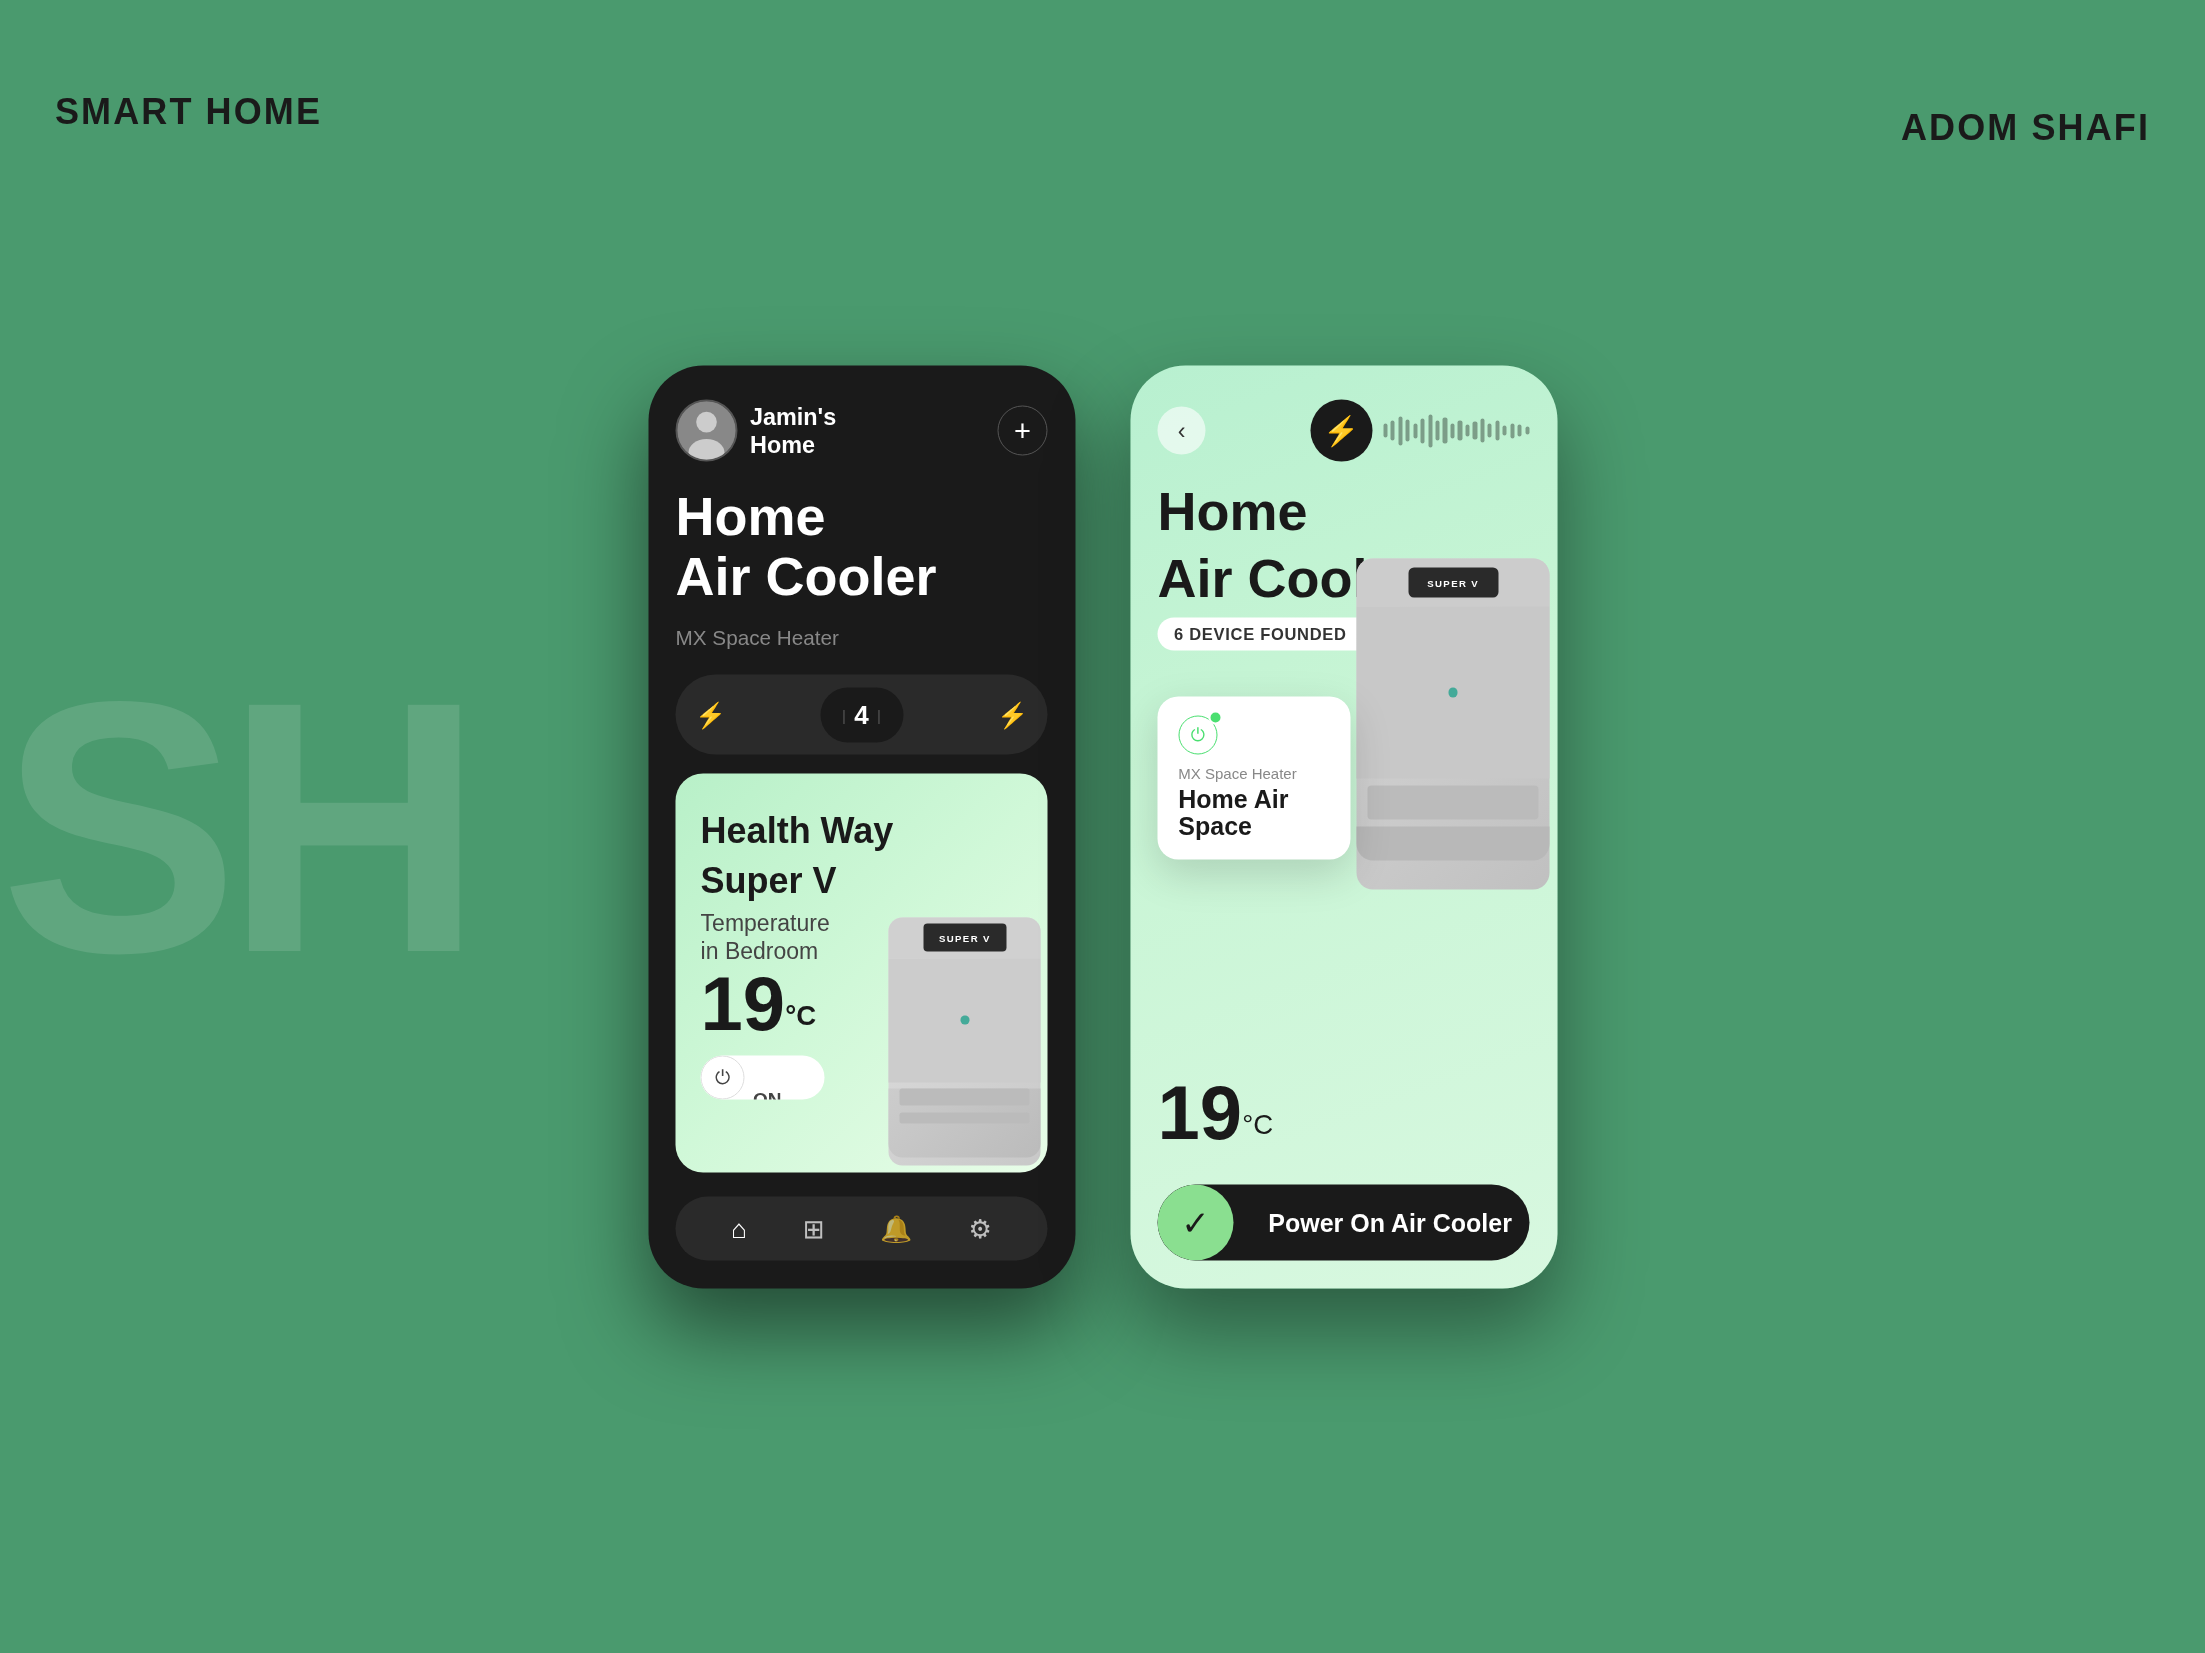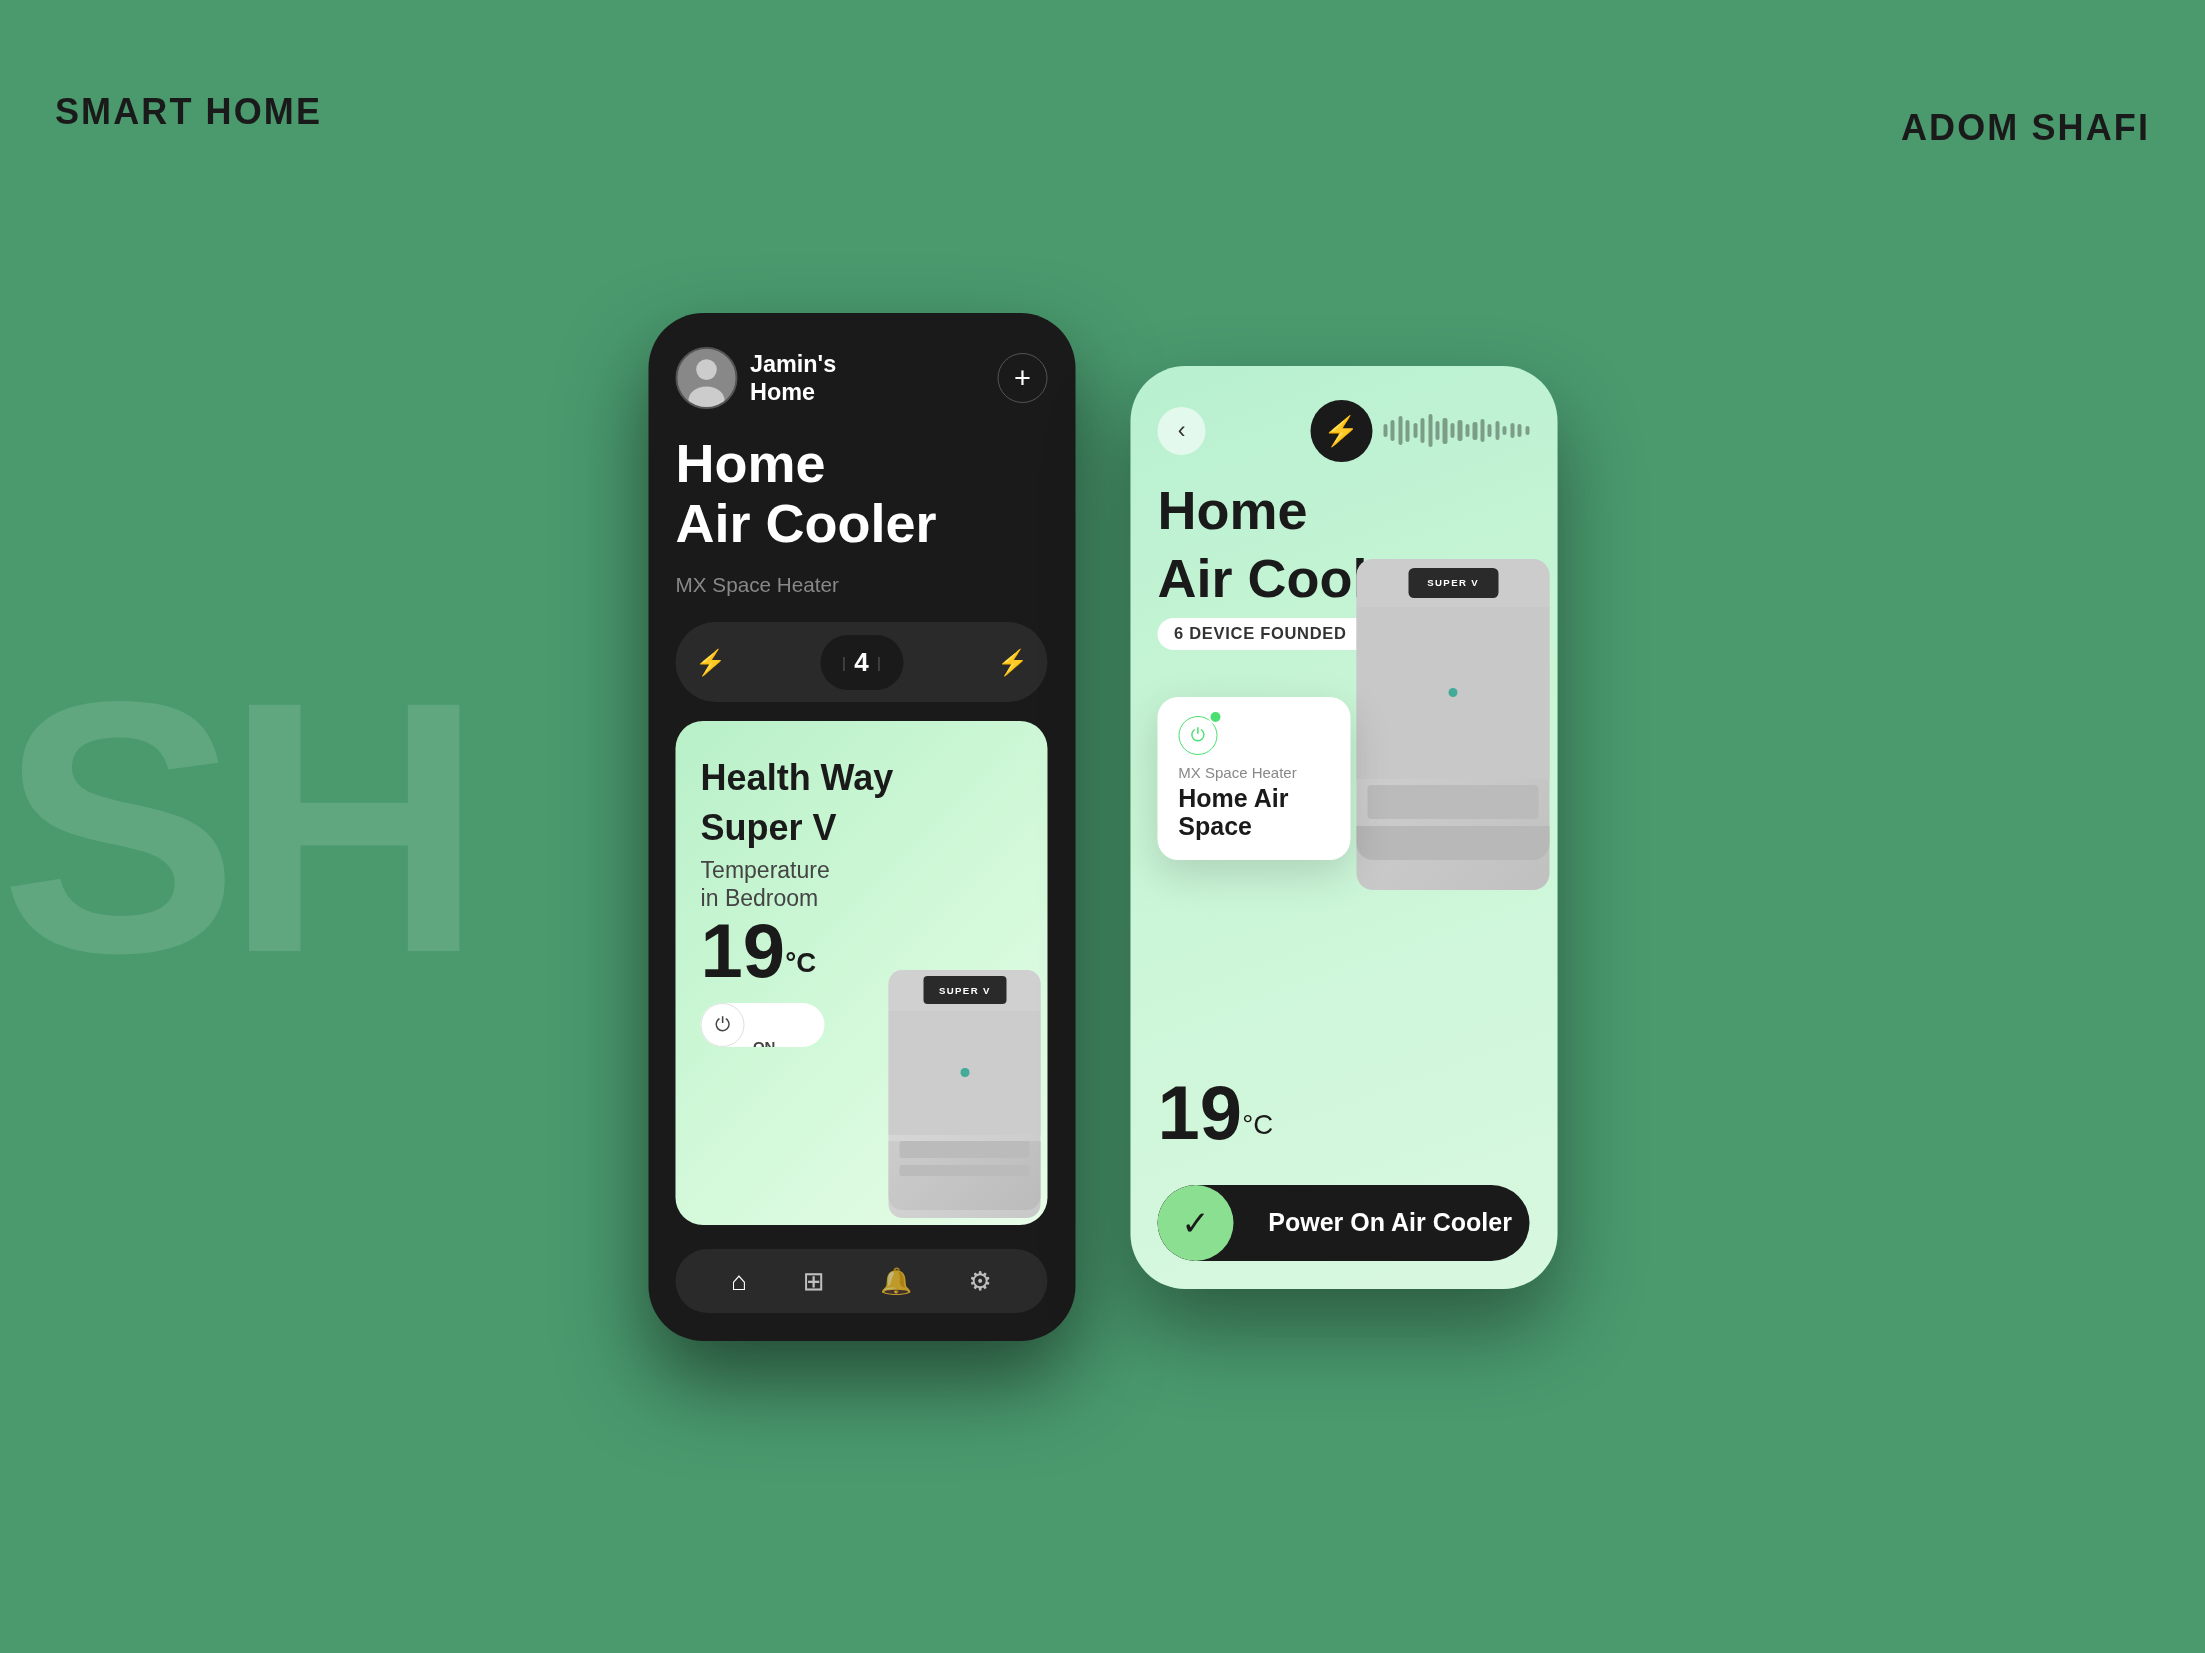--- a/index.html
+++ b/index.html
@@ -58,21 +58,21 @@
       transform: translate(-50%, -50%);
       display: flex;
       gap: 55px;
       align-items: center;
       z-index: 5;
     }
 
     
     .phone-dark {
       width: 427px;
-      height: 1028px;
+      height: 923px;
       background: #1a1a1a;
       border-radius: 55px;
       padding: 34px 27.6px 27.6px;
       position: relative;
       overflow: hidden;
       box-shadow: 0 41px 83px rgba(0,0,0,0.5);
       display: flex;
       flex-direction: column;
       gap: 19.3px;
     }
@@ -250,21 +250,21 @@
       flex-shrink: 0;
     }
 
     .power-icon-text {
       font-size: 19.3px;
       color: #444;
     }
 
     .on-label {
       color: #444;
-      font-size: 15px;
+      font-size: 19px;
       font-weight: 700;
       padding-left: 8.3px;
       margin-top: 43px;
     }
 
     
     .ac-unit {
       position: absolute;
       right: -13.8px;
       bottom: -6.9px;

